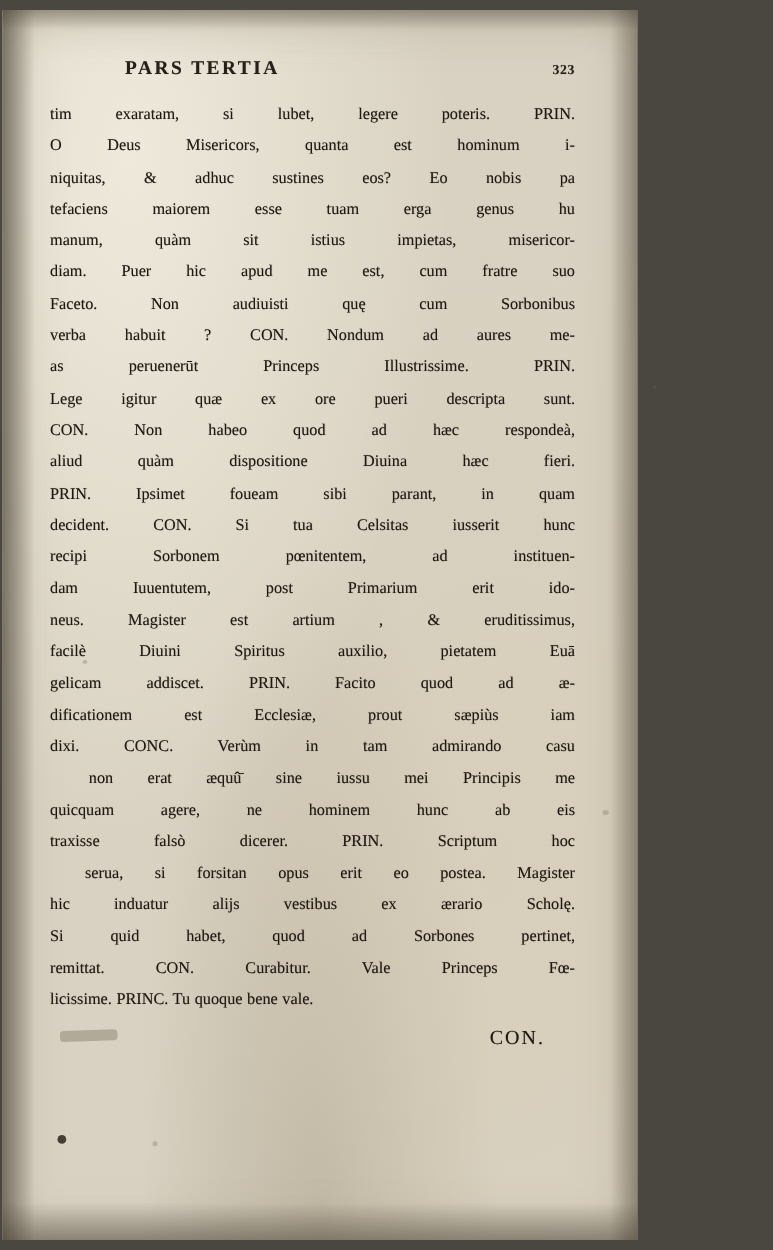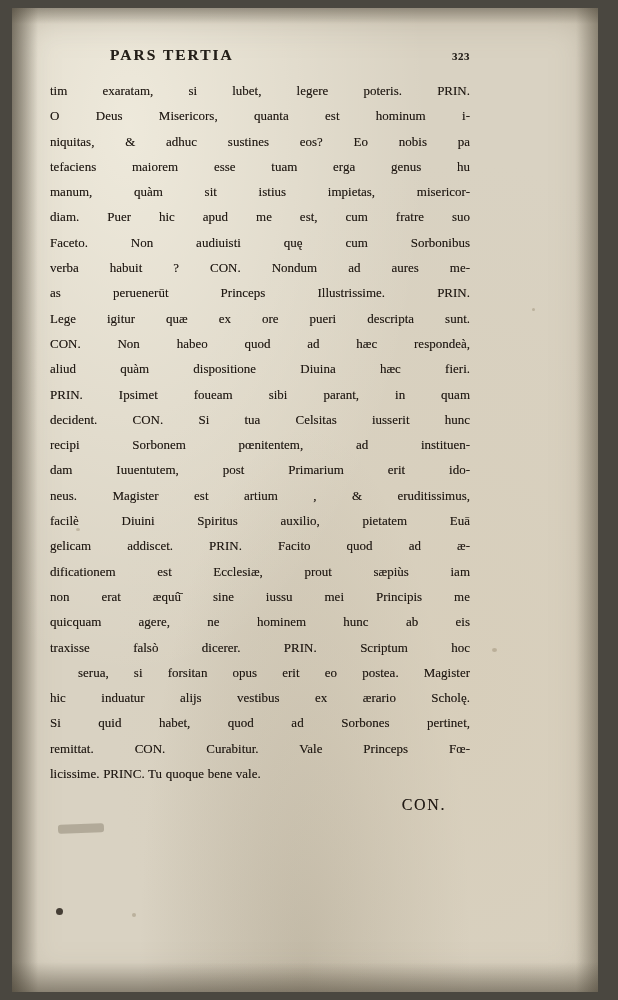--- a/index.html
+++ b/index.html
@@ -19,23 +19,23 @@
     position: relative;
     width: 618px;
     height: 1000px;
     background: #4a4740;
     overflow: hidden;
   }
 
   
   #paper {
     position: absolute;
-    left: 12px;
+    left: 2px;
     top: 8px;
-    width: 586px;
+    width: 508px;
     height: 984px;
     background: #d9d2c2;
     background-image:
       radial-gradient(ellipse at 20% 12%, rgba(255,252,240,0.55) 0%, rgba(255,252,240,0) 45%),
       radial-gradient(ellipse at 78% 70%, rgba(214,203,181,0.55) 0%, rgba(214,203,181,0) 55%),
       radial-gradient(ellipse at 50% 98%, rgba(139,128,106,0.35) 0%, rgba(139,128,106,0) 40%);
     box-shadow: inset 0 0 42px rgba(122,110,88,0.55);
   }
 
   
@@ -188,21 +188,22 @@
             <span class="line" style="display: block; text-align: justify; text-align-last: justify;"><sc>CON.</sc> Non habeo quod ad hæc respondeà,</span>
             <span class="line" style="display: block; text-align: justify; text-align-last: justify;">aliud quàm dispositione Diuina hæc fieri.</span>
             <span class="line" style="display: block; text-align: justify; text-align-last: justify;"><sc>PRIN.</sc> Ipsimet foueam sibi parant, in quam</span>
             <span class="line" style="display: block; text-align: justify; text-align-last: justify;">decident. <sc>CON.</sc> Si tua Celsitas iusserit hunc</span>
             <span class="line" style="display: block; text-align: justify; text-align-last: justify;">recipi Sorbonem pœnitentem, ad instituen-</span>
             <span class="line" style="display: block; text-align: justify; text-align-last: justify;">dam Iuuentutem, post Primarium erit ido-</span>
             <span class="line" style="display: block; text-align: justify; text-align-last: justify;">neus. Magister est artium , &amp; eruditissimus,</span>
             <span class="line" style="display: block; text-align: justify; text-align-last: justify;">facilè Diuini Spiritus auxilio, pietatem Euā</span>
             <span class="line" style="display: block; text-align: justify; text-align-last: justify;">gelicam addiscet. <sc>PRIN.</sc> Facito quod ad æ-</span>
             <span class="line" style="display: block; text-align: justify; text-align-last: justify;">dificationem est Ecclesiæ, prout sæpiùs iam</span>
-            <span class="line" style="display: block; text-align: justify; text-align-last: justify;">non erat æquû̄ sine iussu mei Principis me</span>
+            <span class="line" style="display: block; text-align: justify; text-align-last: justify;">dixi. <sc>CONC.</sc> Verùm in tam admirando casu</span>
+            <span class="line" style="display: block; text-align: justify; text-align-last: justify; margin-left: 31px;">non erat æquû̄ sine iussu mei Principis me</span>
             <span class="line" style="display: block; text-align: justify; text-align-last: justify;">quicquam agere, ne hominem hunc ab eis</span>
             <span class="line" style="display: block; text-align: justify; text-align-last: justify;">traxisse falsò dicerer. <sc>PRIN.</sc> Scriptum hoc</span>
             <span class="line" style="display: block; text-align: justify; text-align-last: justify; margin-left: 28px;">serua, si forsitan opus erit eo postea. Magister</span>
             <span class="line" style="display: block; text-align: justify; text-align-last: justify;">hic induatur alijs vestibus ex ærario Scholę.</span>
             <span class="line" style="display: block; text-align: justify; text-align-last: justify;">Si quid habet, quod ad Sorbones pertinet,</span>
             <span class="line" style="display: block; text-align: justify; text-align-last: justify;">remittat. <sc>CON.</sc> Curabitur. Vale Princeps Fœ-</span>
             <span class="line" style="display:block;">licissime. <sc>PRINC.</sc> Tu quoque bene vale.</span>
           </p>
       </div>
 

